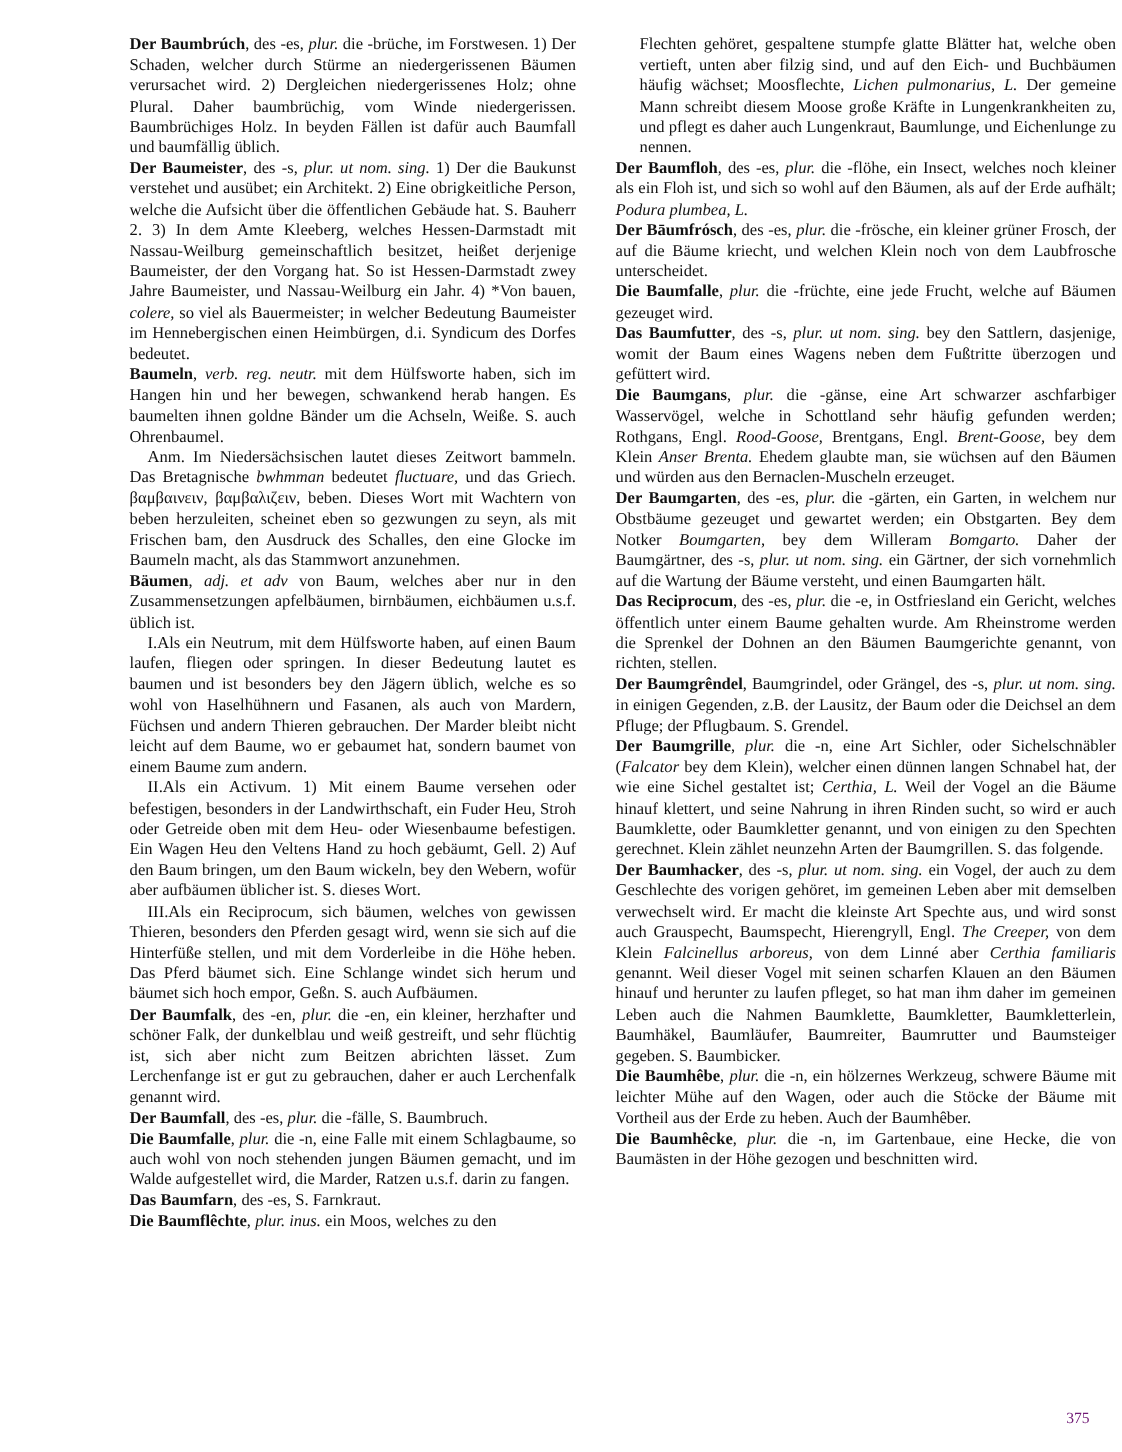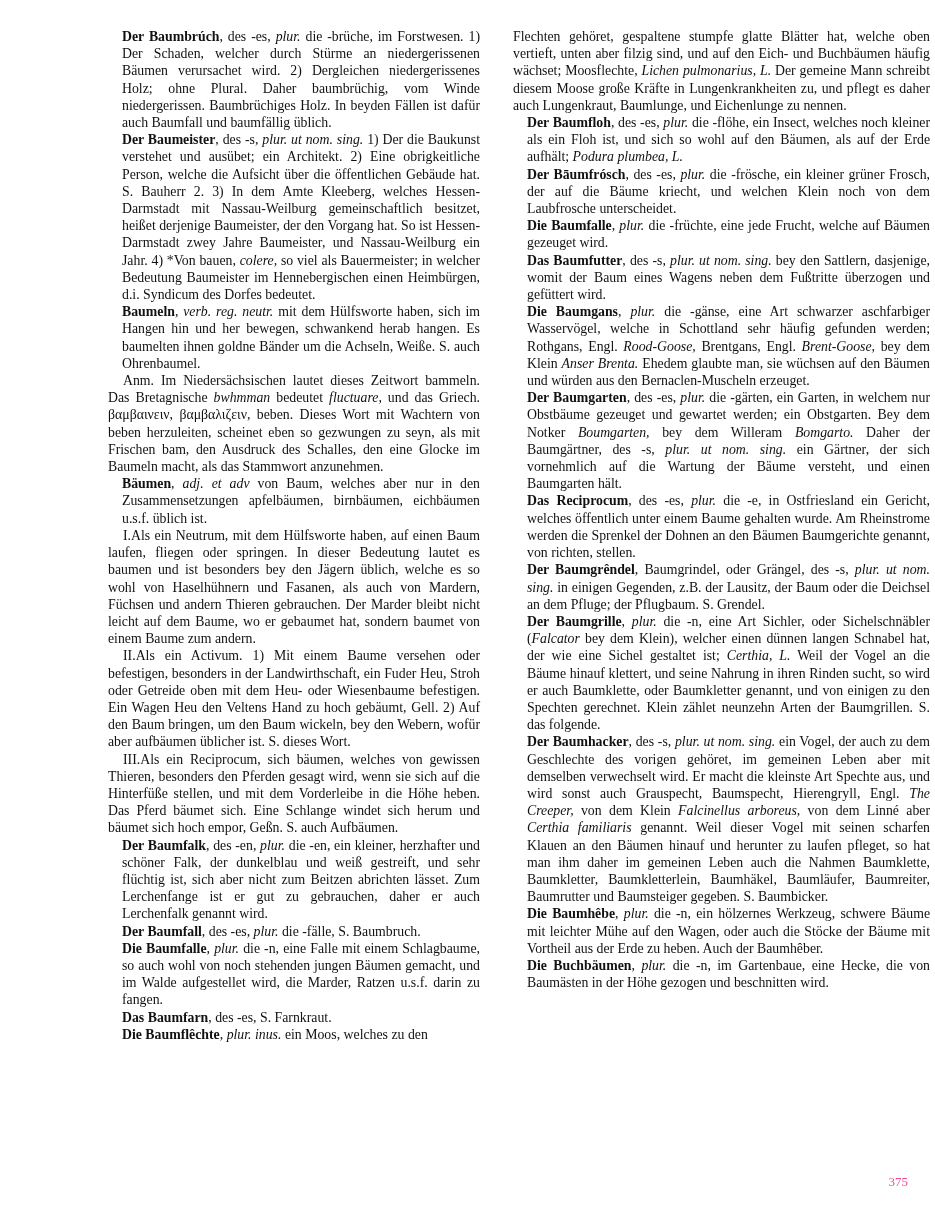--- a/index.html
+++ b/index.html
@@ -25,36 +25,36 @@
     hyphens: auto;
     -webkit-hyphens: auto;
   }
   .col-left  { left: 108px; width: 372px; }
   .col-right { left: 513px; width: 417px; }
   .col p {
     margin: 0;
     padding: 0;
   }
   
-  .col p.entry { text-indent: 0; margin-left: 14px; }
+  .col p.entry { text-indent: 0; }
   
-  .col p.cont  { text-indent: 0; }
+  .col p.cont  { text-indent: 0; margin-left: 20px; }
   
   .col p.para  { text-indent: 15px; }
   .b { font-weight: bold; }
   .i { font-style: italic; }
   .page-number {
     position: absolute;
     top: 1174px;
     left: 513px;
     width: 395px;
     text-align: right;
     font-size: 13px;
     font-family: "Liberation Serif", "DejaVu Serif", serif;
-    color: #ec4899;
+    color: #701a75;
   }
 </style>
 </head>
 <body>
 
 <div class="page">
   <div class="col col-left">
       <p class="entry"><span class="b">Der Baumbrúch</span><span>, des -es, </span><span class="i">plur.</span><span> die -brüche, im Forstwesen. 1) Der Schaden, welcher durch Stürme an niedergerissenen Bäumen verursachet wird. 2) Dergleichen niedergerissenes Holz; ohne Plural. Daher baumbrüchig, vom Winde niedergerissen. Baumbrüchiges Holz. In beyden Fällen ist dafür auch Baumfall und baumfällig üblich.</span></p>
       <p class="entry"><span class="b">Der Baumeister</span><span>, des -s, </span><span class="i">plur. ut nom. sing.</span><span> 1) Der die Baukunst verstehet und ausübet; ein Architekt. 2) Eine obrigkeitliche Person, welche die Aufsicht über die öffentlichen Gebäude hat. S. Bauherr 2. 3) In dem Amte Kleeberg, welches Hessen-Darmstadt mit Nassau-Weilburg gemeinschaftlich besitzet, heißet derjenige Baumeister, der den Vorgang hat. So ist Hessen-Darmstadt zwey Jahre Baumeister, und Nassau-Weilburg ein Jahr. 4) *Von bauen, </span><span class="i">colere,</span><span> so viel als Bauermeister; in welcher Bedeutung Baumeister im Hennebergischen einen Heimbürgen, d.i. Syndicum des Dorfes bedeutet.</span></p>
       <p class="entry"><span class="b">Baumeln</span><span>, </span><span class="i">verb. reg. neutr.</span><span> mit dem Hülfsworte haben, sich im Hangen hin und her bewegen, schwankend herab hangen. Es baumelten ihnen goldne Bänder um die Achseln, Weiße. S. auch Ohrenbaumel.</span></p>
@@ -75,16 +75,16 @@
       <p class="entry"><span class="b">Der Bāumfrósch</span><span>, des -es, </span><span class="i">plur.</span><span> die -frösche, ein kleiner grüner Frosch, der auf die Bäume kriecht, und welchen Klein noch von dem Laubfrosche unterscheidet.</span></p>
       <p class="entry"><span class="b">Die Baumfalle</span><span>, </span><span class="i">plur.</span><span> die -früchte, eine jede Frucht, welche auf Bäumen gezeuget wird.</span></p>
       <p class="entry"><span class="b">Das Baumfutter</span><span>, des -s, </span><span class="i">plur. ut nom. sing.</span><span> bey den Sattlern, dasjenige, womit der Baum eines Wagens neben dem Fußtritte überzogen und gefüttert wird.</span></p>
       <p class="entry"><span class="b">Die Baumgans</span><span>, </span><span class="i">plur.</span><span> die -gänse, eine Art schwarzer aschfarbiger Wasservögel, welche in Schottland sehr häufig gefunden werden; Rothgans, Engl. </span><span class="i">Rood-Goose,</span><span> Brentgans, Engl. </span><span class="i">Brent-Goose,</span><span> bey dem Klein </span><span class="i">Anser Brenta.</span><span> Ehedem glaubte man, sie wüchsen auf den Bäumen und würden aus den Bernaclen-Muscheln erzeuget.</span></p>
       <p class="entry"><span class="b">Der Baumgarten</span><span>, des -es, </span><span class="i">plur.</span><span> die -gärten, ein Garten, in welchem nur Obstbäume gezeuget und gewartet werden; ein Obstgarten. Bey dem Notker </span><span class="i">Boumgarten,</span><span> bey dem Willeram </span><span class="i">Bomgarto.</span><span> Daher der Baumgärtner, des -s, </span><span class="i">plur. ut nom. sing.</span><span> ein Gärtner, der sich vornehmlich auf die Wartung der Bäume versteht, und einen Baumgarten hält.</span></p>
       <p class="entry"><span class="b">Das Reciprocum</span><span>, des -es, </span><span class="i">plur.</span><span> die -e, in Ostfriesland ein Gericht, welches öffentlich unter einem Baume gehalten wurde. Am Rheinstrome werden die Sprenkel der Dohnen an den Bäumen Baumgerichte genannt, von richten, stellen.</span></p>
       <p class="entry"><span class="b">Der Baumgrêndel</span><span>, Baumgrindel, oder Grängel, des -s, </span><span class="i">plur. ut nom. sing.</span><span> in einigen Gegenden, z.B. der Lausitz, der Baum oder die Deichsel an dem Pfluge; der Pflugbaum. S. Grendel.</span></p>
       <p class="entry"><span class="b">Der Baumgrille</span><span>, </span><span class="i">plur.</span><span> die -n, eine Art Sichler, oder Sichelschnäbler (</span><span class="i">Falcator</span><span> bey dem Klein), welcher einen dünnen langen Schnabel hat, der wie eine Sichel gestaltet ist; </span><span class="i">Certhia, L.</span><span> Weil der Vogel an die Bäume hinauf klettert, und seine Nahrung in ihren Rinden sucht, so wird er auch Baumklette, oder Baumkletter genannt, und von einigen zu den Spechten gerechnet. Klein zählet neunzehn Arten der Baumgrillen. S. das folgende.</span></p>
       <p class="entry"><span class="b">Der Baumhacker</span><span>, des -s, </span><span class="i">plur. ut nom. sing.</span><span> ein Vogel, der auch zu dem Geschlechte des vorigen gehöret, im gemeinen Leben aber mit demselben verwechselt wird. Er macht die kleinste Art Spechte aus, und wird sonst auch Grauspecht, Baumspecht, Hierengryll, Engl. </span><span class="i">The Creeper,</span><span> von dem Klein </span><span class="i">Falcinellus arboreus,</span><span> von dem Linné aber </span><span class="i">Certhia familiaris</span><span> genannt. Weil dieser Vogel mit seinen scharfen Klauen an den Bäumen hinauf und herunter zu laufen pfleget, so hat man ihm daher im gemeinen Leben auch die Nahmen Baumklette, Baumkletter, Baumkletterlein, Baumhäkel, Baumläufer, Baumreiter, Baumrutter und Baumsteiger gegeben. S. Baumbicker.</span></p>
       <p class="entry"><span class="b">Die Baumhêbe</span><span>, </span><span class="i">plur.</span><span> die -n, ein hölzernes Werkzeug, schwere Bäume mit leichter Mühe auf den Wagen, oder auch die Stöcke der Bäume mit Vortheil aus der Erde zu heben. Auch der Baumhêber.</span></p>
-      <p class="entry"><span class="b">Die Buchbäumen</span><span>, </span><span class="i">plur.</span><span> die -n, im Gartenbaue, eine Hecke, die von Baumästen in der Höhe gezogen und beschnitten wird.</span></p>
+      <p class="entry"><span class="b">Die Baumhêcke</span><span>, </span><span class="i">plur.</span><span> die -n, im Gartenbaue, eine Hecke, die von Baumästen in der Höhe gezogen und beschnitten wird.</span></p>
     </div>
   <div class="page-number">375</div>
 </div>
 
 </body></html>

